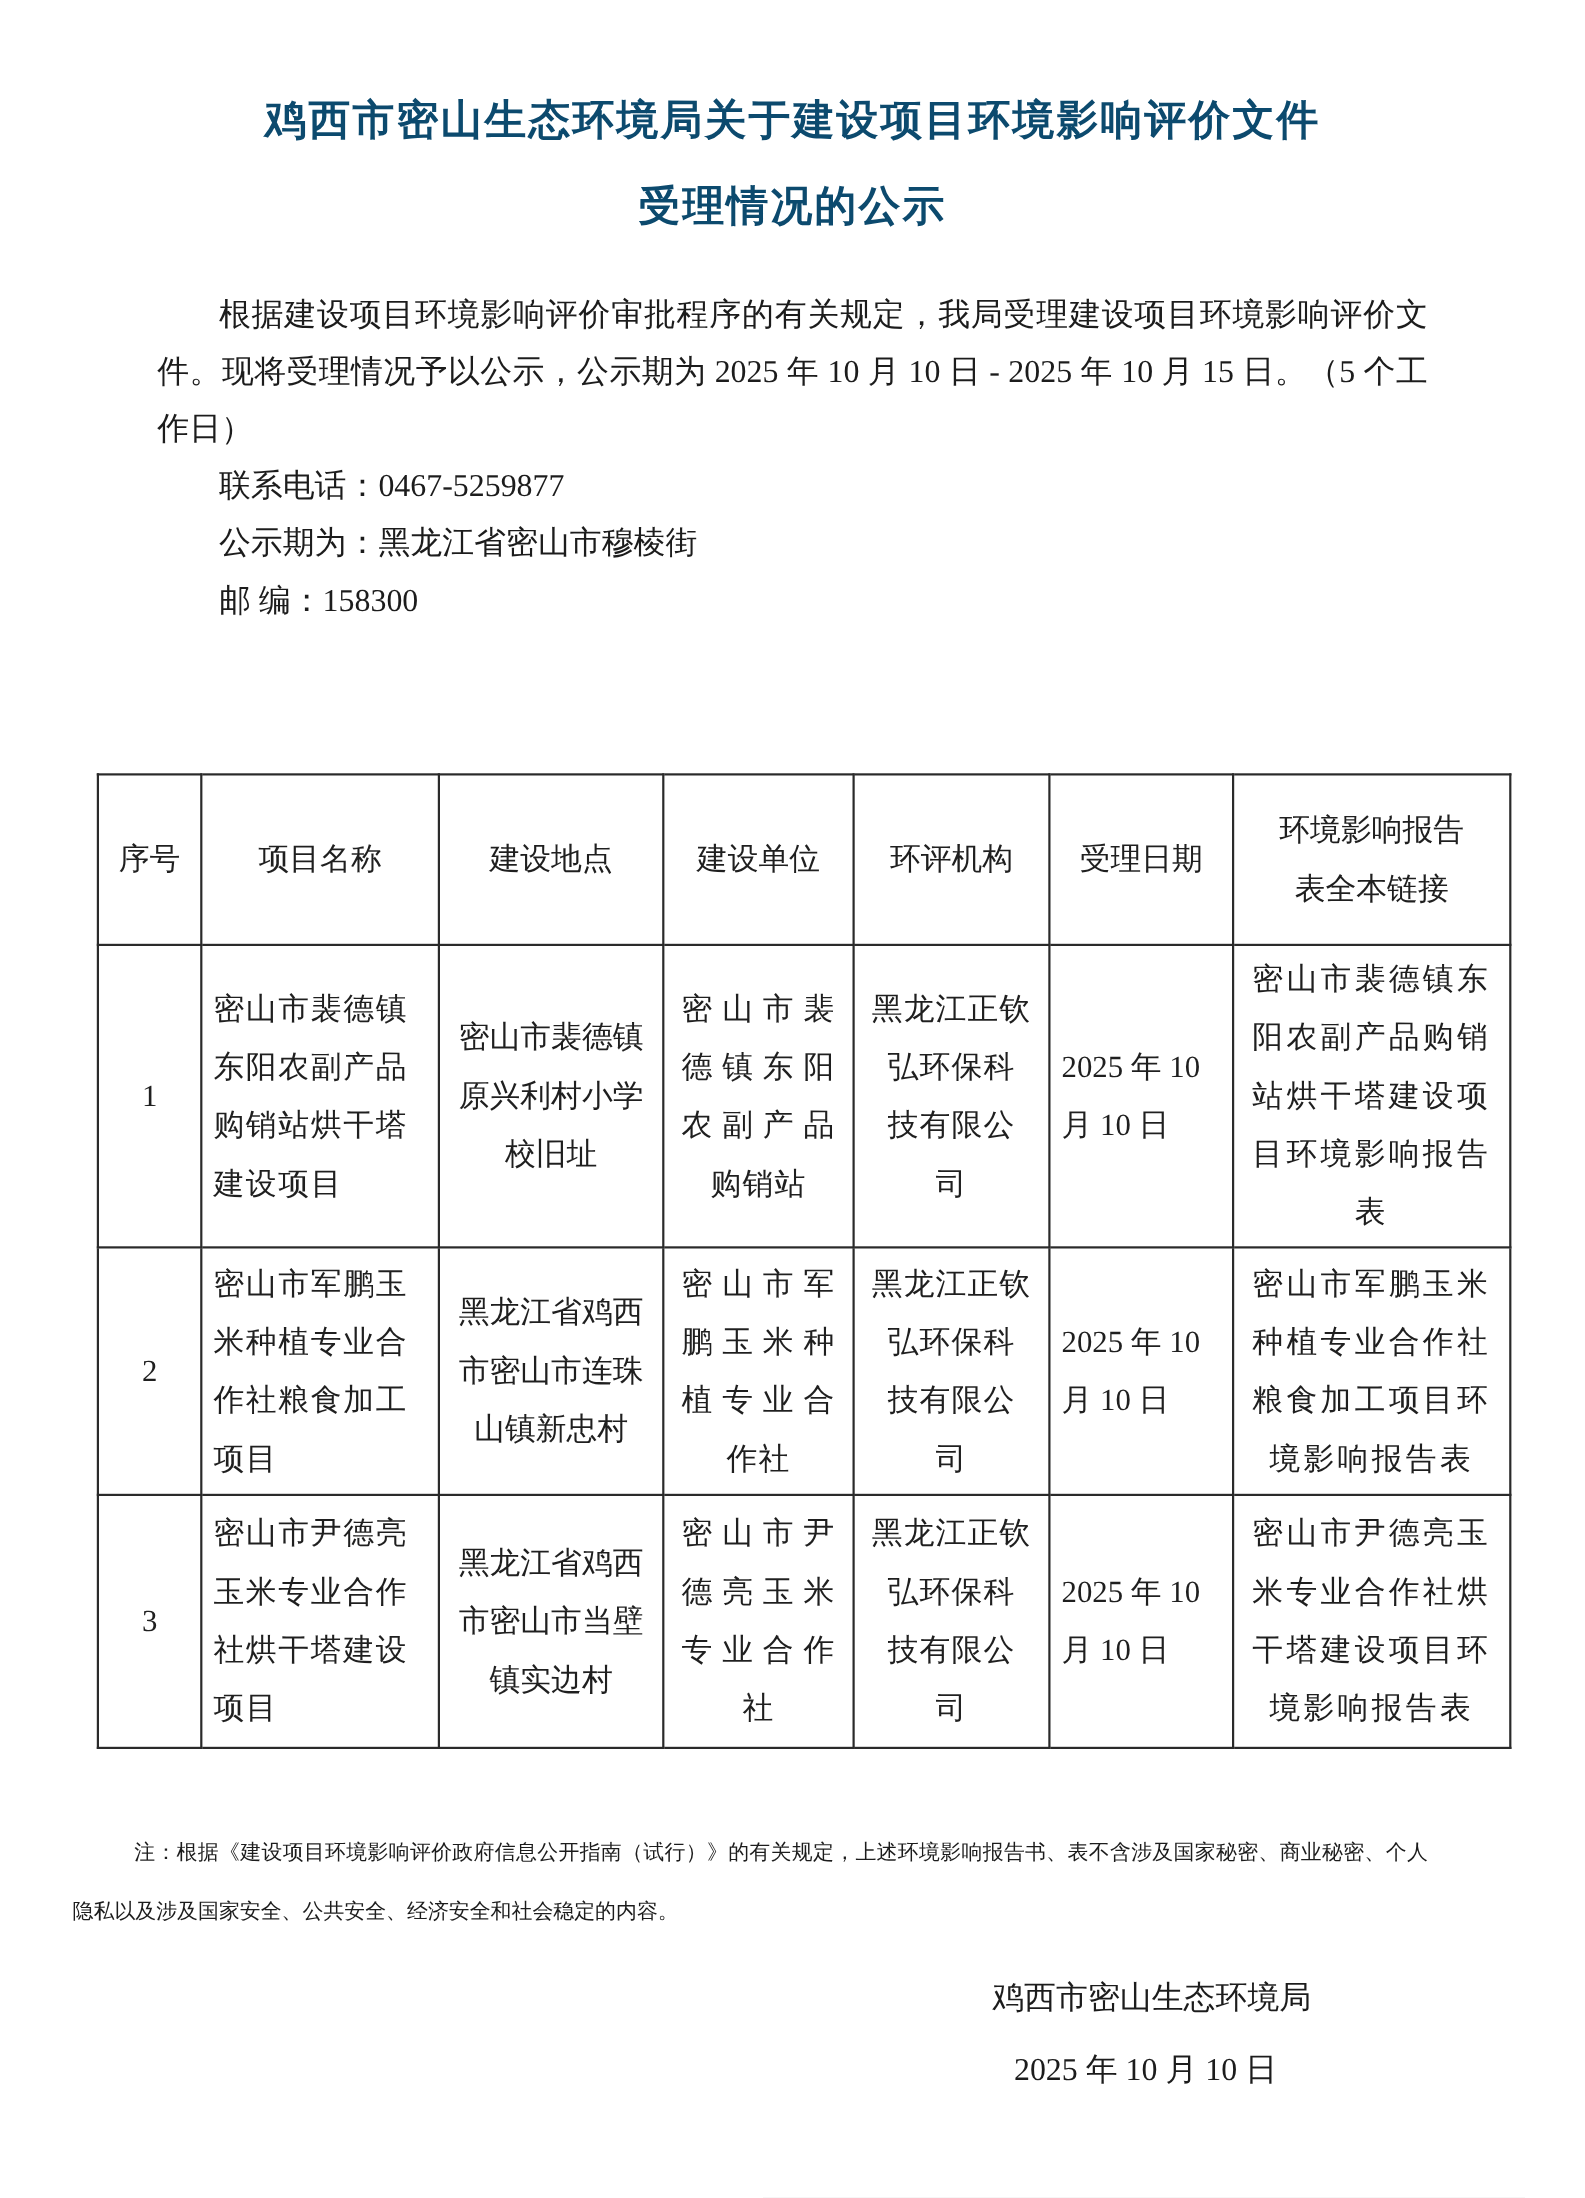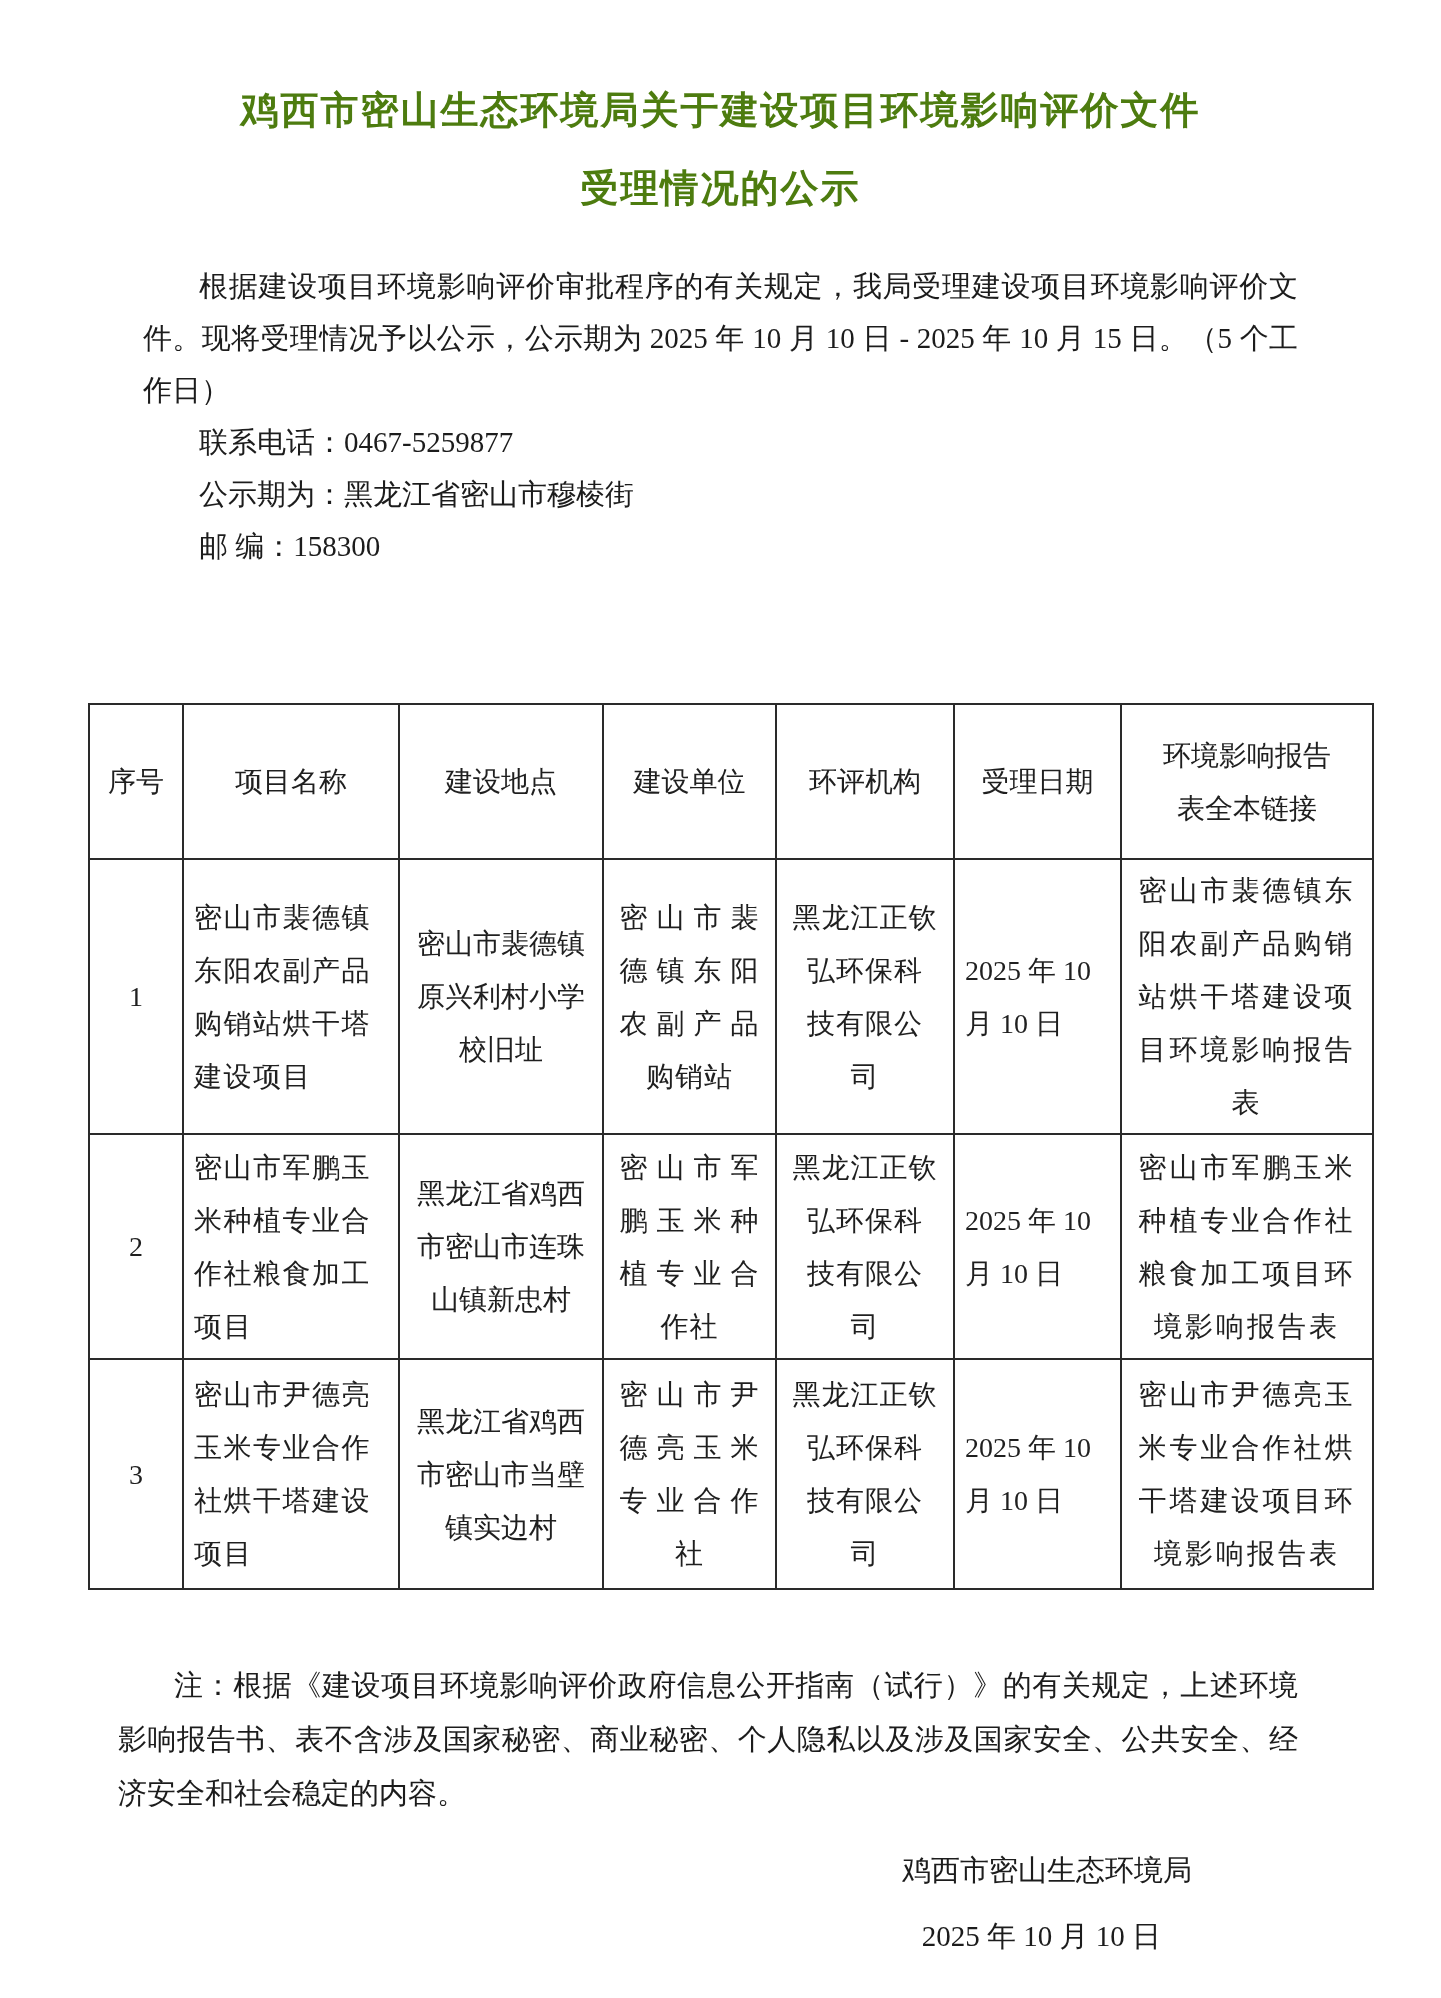--- a/index.html
+++ b/index.html
@@ -14,21 +14,21 @@
   }
   .title{
     margin:0;
     padding-top:82px;
     text-align:center;
     font-family:"Liberation Sans","DejaVu Sans",sans-serif;
     font-weight:700;
     font-size:38px;
     line-height:56px;
     letter-spacing:2px;
-    color:#4d7c0f;
+    color:#0c4a6e;
   }
   .title.second{padding-top:22px;}
   .intro{
     margin:44px 143px 0 143px;
     font-size:29px;
     line-height:52px;
     text-align:justify;
     text-indent:56px;
   }
   .contact{
@@ -60,22 +60,22 @@
   tr.row2{height:225px;}
   tr.row3{height:230px;}
   th{text-align:center;line-height:64px;}
   td{text-align:center;}
   td.cell-project{text-align:left;padding:0 12px 0 16px;letter-spacing:1.5px;}
   td.cell-builder{text-align:center;padding:0 10px 0 14px;letter-spacing:1px;}
   td.cell-agency{text-align:center;letter-spacing:1px;}
   td.cell-date{text-align:left;padding-left:20px;}
   td.cell-report{text-align:center;letter-spacing:3px;padding:0 8px;}
   .note{
-    margin:68px 143px 0 118px;
-    font-size:29px;
+    margin:68px 143px 0 66px;
+    font-size:19px;
     line-height:54px;
     text-align:justify;
     text-indent:56px;
   }
   .sig{
     margin:24px 0 0 0;
     padding-right:249px;
     text-align:right;
     font-size:29px;
     line-height:52px;

